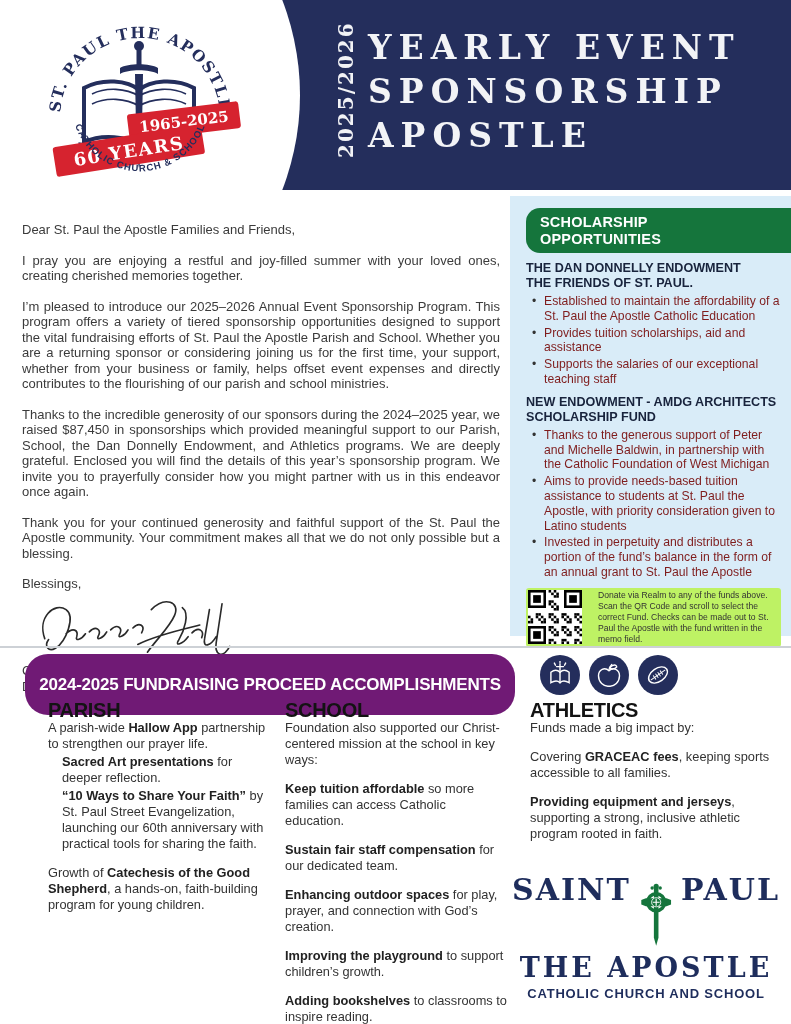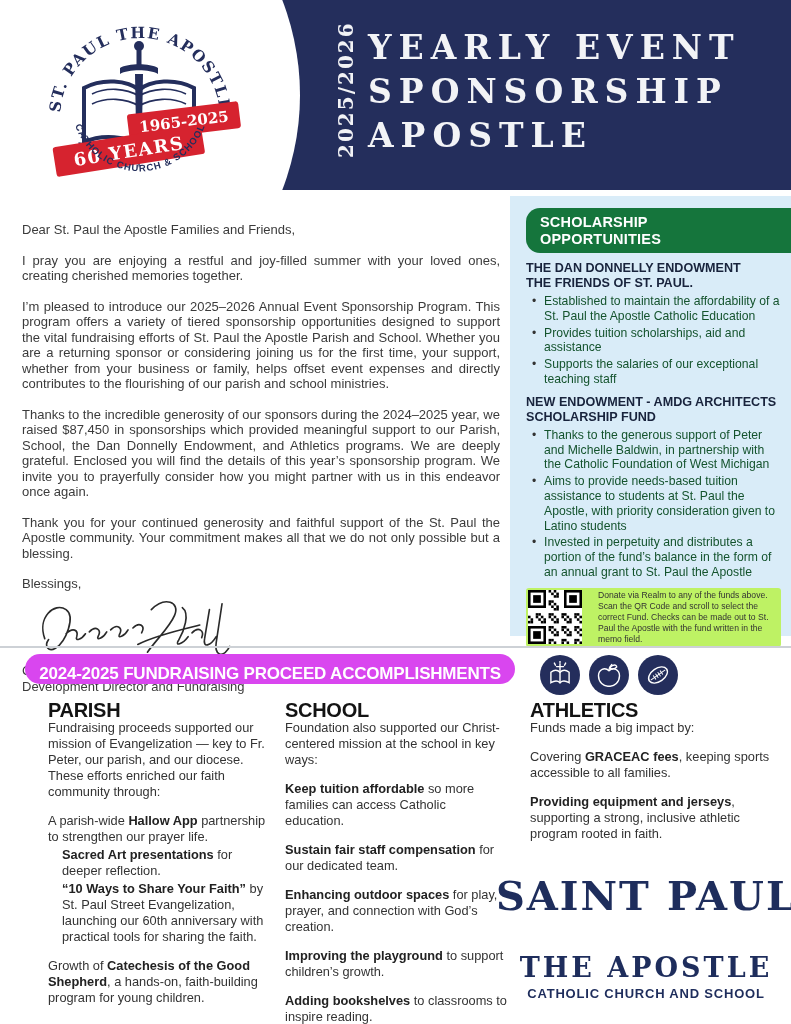--- a/index.html
+++ b/index.html
@@ -24,50 +24,50 @@
   .signature{margin:2px 0 2px 6px;}
   .sig-name{font-size:13px;color:#3b3b3b;line-height:16px;}
 
   
   .sidebar{position:absolute;left:510px;top:196px;width:281px;height:440px;background:#d9ecf8;}
   .sb-header{margin:12px 0 8px 16px;background:#15753c;color:#ffffff;font-weight:bold;
              font-size:14.5px;line-height:16.5px;padding:6px 12px 6px 14px;border-radius:14px 0 0 14px;letter-spacing:.2px;}
   .sb-body{padding:0 10px 0 16px;}
   .sb-heading{color:#18233c;font-weight:bold;font-size:12.6px;line-height:15px;}
   .sb-list{margin:3px 0 8px 0;padding:0 0 0 6px;list-style:none;}
-  .sb-list li{position:relative;padding-left:12px;font-size:12.2px;line-height:14.8px;color:#14532d;margin-bottom:2px;}
+  .sb-list li{position:relative;padding-left:12px;font-size:12.2px;line-height:14.8px;color:#7f1d1d;margin-bottom:2px;}
   .sb-list li::before{content:"•";position:absolute;left:0;top:0;color:#323232;}
   .qr-card{margin:2px 10px 0 16px;background:#bef264;border-radius:3px;padding:2px;display:flex;gap:16px;align-items:center;}
   .qr-box{flex:0 0 auto;}
   .qr-note{font-size:8.6px;line-height:11px;color:#333333;}
 
   
   .divider{position:absolute;left:0;top:646px;width:791px;height:2px;background:#cdd1d6;}
-  .banner{position:absolute;left:25px;top:654px;width:490px;height:30px;background:#d946ef;border-radius:23px;
-          display:flex;align-items:flex-end;justify-content:center;}
+  .banner{position:absolute;left:25px;top:654px;width:490px;height:61px;background:#701a75;border-radius:23px;
+          display:flex;align-items:center;justify-content:center;}
   .banner-text{color:#ffffff;font-weight:bold;font-size:17px;letter-spacing:-.2px;white-space:nowrap;}
   .icons-row{position:absolute;left:540px;top:655px;display:flex;gap:9px;}
   .icon-circle{width:40px;height:40px;border-radius:50%;background:#242e5c;display:flex;align-items:center;justify-content:center;}
 
   
   .columns{position:absolute;left:48px;top:702px;width:733px;display:flex;}
   .col{color:#333333;font-size:12.8px;line-height:16px;}
   .col:nth-child(1){width:224px;}
   .col:nth-child(2){width:224px;margin-left:14px;}
   .col:nth-child(3){width:252px;margin-left:22px;}
   .col-title{margin:0 0 2px 0;font-size:20px;font-weight:800;color:#131313;letter-spacing:-.3px;}
   .col-para{margin:0 0 13px 0;}
   .col-para.indent{margin-left:14px;}
   .col-para.tight{margin-top:-11px;}
   .col b{font-weight:bold;color:#222222;}
 
   
   .footer-logo{position:absolute;left:512px;top:872px;width:268px;text-align:center;color:#1e2d5c;}
   .fl-row{display:flex;justify-content:center;align-items:baseline;gap:8px;
-          font-family:"DejaVu Serif","Liberation Serif",serif;font-weight:bold;font-size:40px;letter-spacing:2px;}
+          font-family:"DejaVu Serif","Liberation Serif",serif;font-weight:bold;font-size:30px;letter-spacing:2px;}
   .fl-cross{align-self:flex-end;margin-bottom:-16px;}
   .fl-line2{font-family:"DejaVu Serif","Liberation Serif",serif;font-weight:bold;font-size:27px;letter-spacing:3px;margin-top:0px;}
   .fl-line3{font-weight:bold;font-size:13px;letter-spacing:.8px;margin-top:3px;}
 </style>
 </head>
 <body>
 
 <div class="page">
 
   <div class="header">
@@ -295,21 +295,20 @@
           <path d="M8,20 L32,20" stroke-width="1.4"></path>
           <path d="M14,17 L14,23 M18,17 L18,23 M22,17 L22,23 M26,17 L26,23" stroke-width="1.4"></path>
         </g>
       </svg>
     </div>
   </div>
 
   <section class="columns" id="columns">
       <div class="col">
         <h2 class="col-title">PARISH</h2>
-        <p class="col-para"><span>Fundraising proceeds supported our mission of Evangelization — key to Fr. Peter, our parish, and our diocese. These efforts enriched our faith community through:</span></p>
         <p class="col-para"><span>A parish-wide </span><b>Hallow App</b><span> partnership to strengthen our prayer life.</span></p>
         <p class="col-para indent tight"><b>Sacred Art presentations</b><span> for deeper reflection.</span></p>
         <p class="col-para indent tight"><b>“10 Ways to Share Your Faith”</b><span> by St. Paul Street Evangelization, launching our 60th anniversary with practical tools for sharing the faith.</span></p>
         <p class="col-para"><span>Growth of </span><b>Catechesis of the Good Shepherd</b><span>, a hands-on, faith-building program for young children.</span></p>
       </div>
       <div class="col">
         <h2 class="col-title">SCHOOL</h2>
         <p class="col-para"><span>Foundation also supported our Christ-centered mission at the school in key ways:</span></p>
         <p class="col-para"><b>Keep tuition affordable</b><span> so more families can access Catholic education.</span></p>
         <p class="col-para"><b>Sustain fair staff compensation</b><span> for our dedicated team.</span></p>

